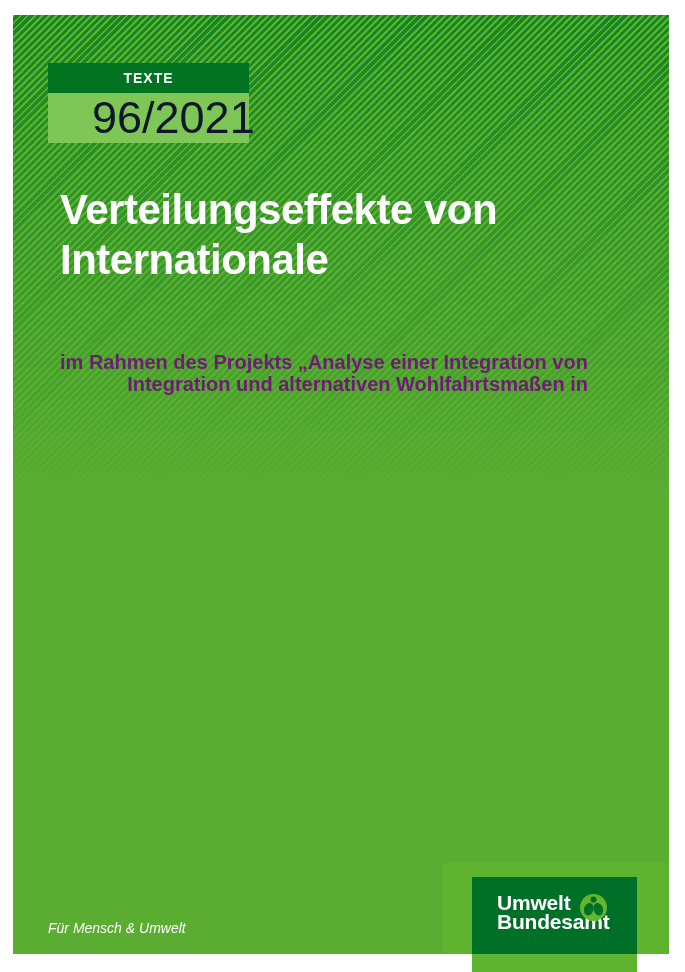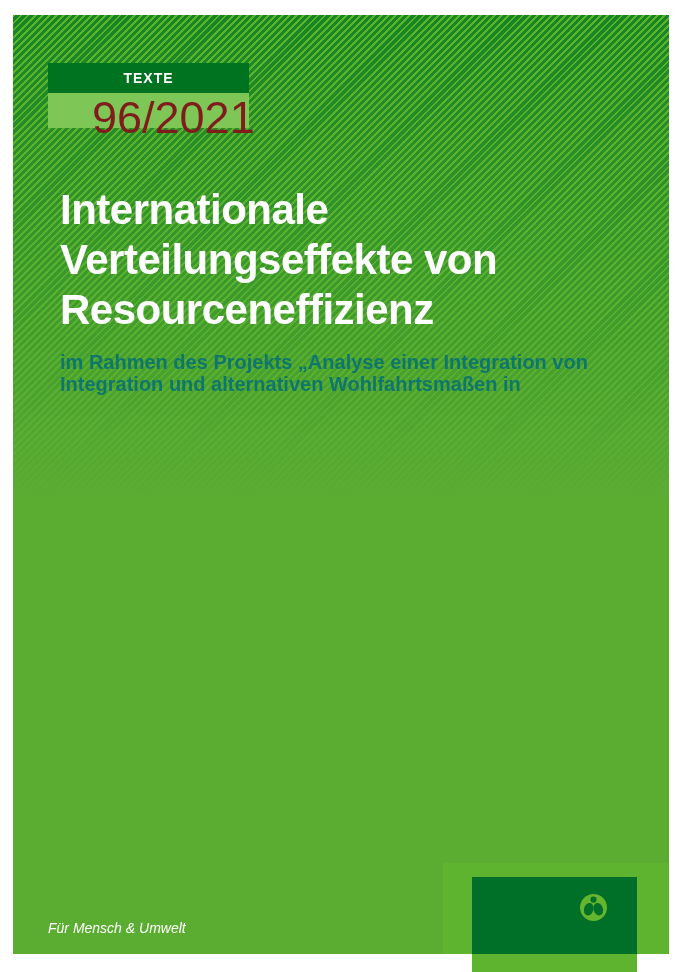--- a/index.html
+++ b/index.html
@@ -34,44 +34,45 @@
   .badge { position: absolute; left: 48px; top: 63px; width: 201px; }
   .texte-bar {
     height: 30px; line-height: 30px;
     background: #007321;
     color: #ffffff;
     font-size: 14px; font-weight: bold;
     letter-spacing: 1px;
     text-align: center;
   }
   .year-box {
-    height: 35px; line-height: 50px;
+    height: 50px; line-height: 50px;
     background: #7ec757;
-    color: #7f1d1d;
+    color: #0f172a;
     font-size: 45px; font-weight: 400;
     text-align: center;
     padding-left: 44px;
   }
   
   .title {
     position: absolute;
     left: 60px; top: 185px;
     margin: 0;
     color: #ffffff;
     font-size: 42px; font-weight: bold;
     line-height: 50px;
     letter-spacing: -0.5px;
   }
   .subtitle {
     position: absolute;
     left: 60px; top: 351px;
     margin: 0;
-    color: #0f766e;
+    color: #701a75;
     font-size: 20px; font-weight: bold;
     line-height: 22px;
+    text-align: right;
   }
   
   .tagline {
     position: absolute;
     left: 48px; top: 920px;
     color: #ffffff;
     font-size: 14px; font-weight: 400; font-style: italic;
   }
   
   .logo-halo {
@@ -116,36 +117,39 @@
   <div class="badge">
     <div class="texte-bar">
       <span>TEXTE</span>
     </div>
     <div class="year-box">
       <span>96/2021</span>
     </div>
   </div>
 
   <h1 class="title">
+    <div>Verteilungseffekte von</div>
     <div>Internationale</div>
-    <div>Verteilungseffekte von</div>
-    <div>Resourceneffizienz</div>
   </h1>
 
   <p class="subtitle">
     <span style="display:block">im Rahmen des Projekts „Analyse einer Integration von</span>
     <span style="display:block">Integration und alternativen Wohlfahrtsmaßen in</span>
   </p>
 
   <div class="tagline">Für Mensch &amp; Umwelt</div>
 
   <div class="logo-halo"></div>
   <div class="logo-bleed"></div>
 
   <div class="logo-box">
+    <div class="logo-text">
+      <div>Umwelt</div>
+      <div>Bundesamt</div>
+    </div>
     <svg class="logo-icon" viewBox="0 0 27 27" aria-hidden="true">
       <circle cx="13.5" cy="13.5" r="13.5" fill="#65b52f"></circle>
       <circle cx="13.5" cy="5.6" r="3.1" fill="#006f27"></circle>
       <ellipse cx="8.7" cy="15.2" rx="4.7" ry="6.4" fill="#006f27" transform="rotate(16 8.7 15.2)"></ellipse>
       <ellipse cx="18.3" cy="15.2" rx="4.7" ry="6.4" fill="#006f27" transform="rotate(-16 18.3 15.2)"></ellipse>
     </svg>
   </div>
 
 </div>
 

